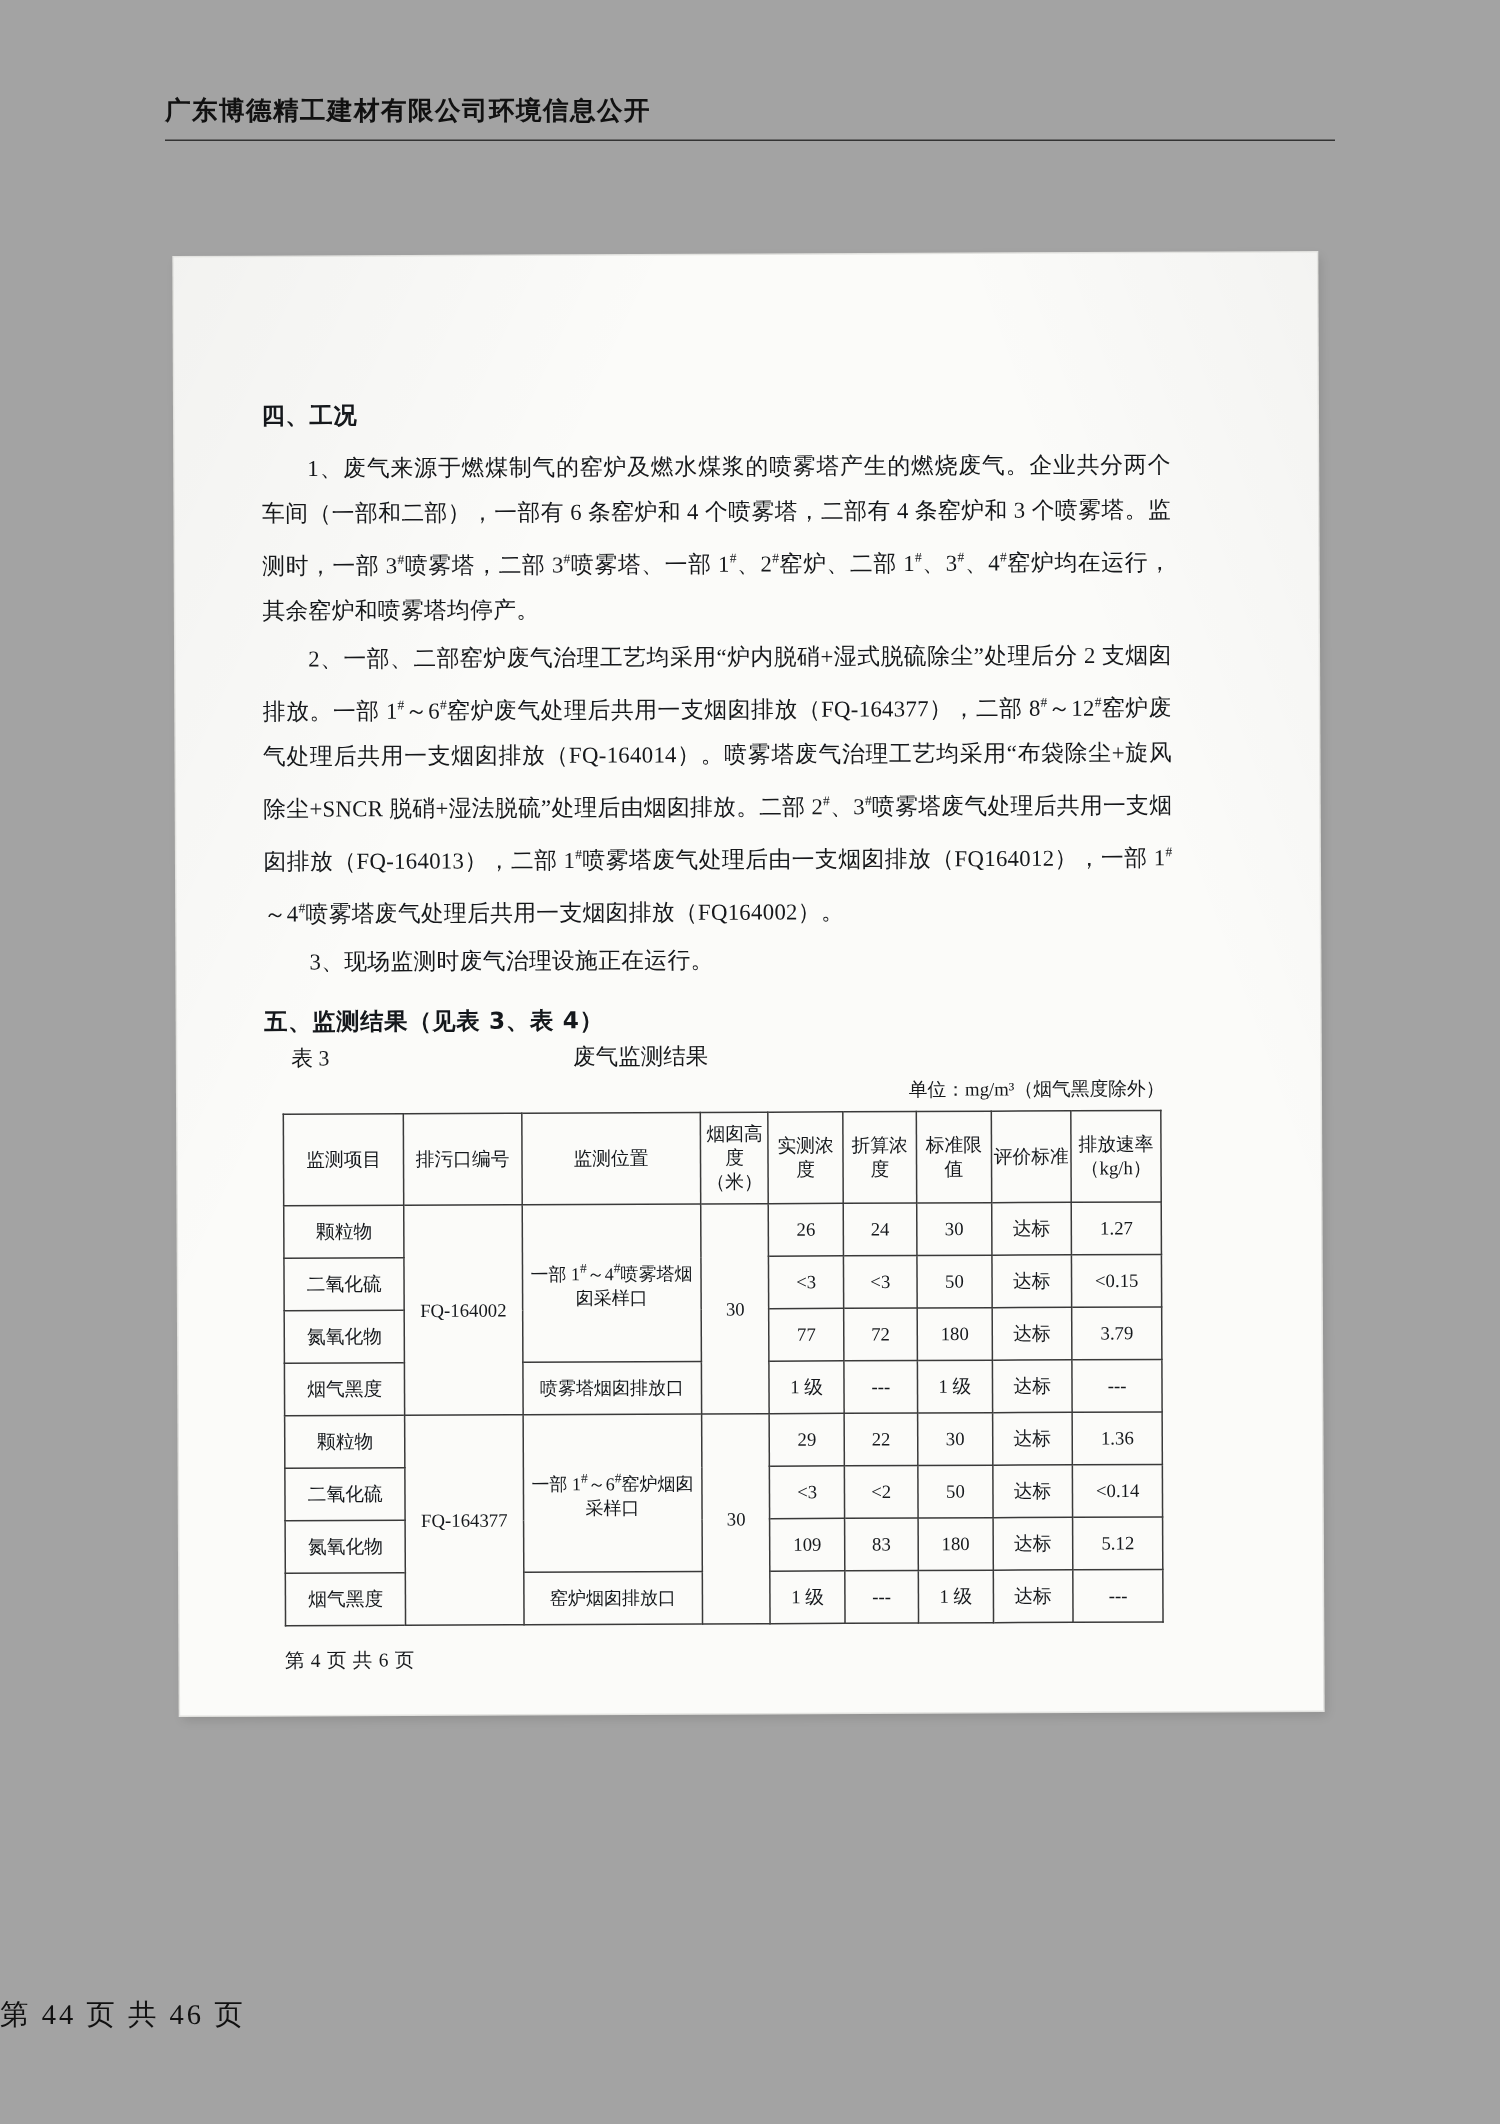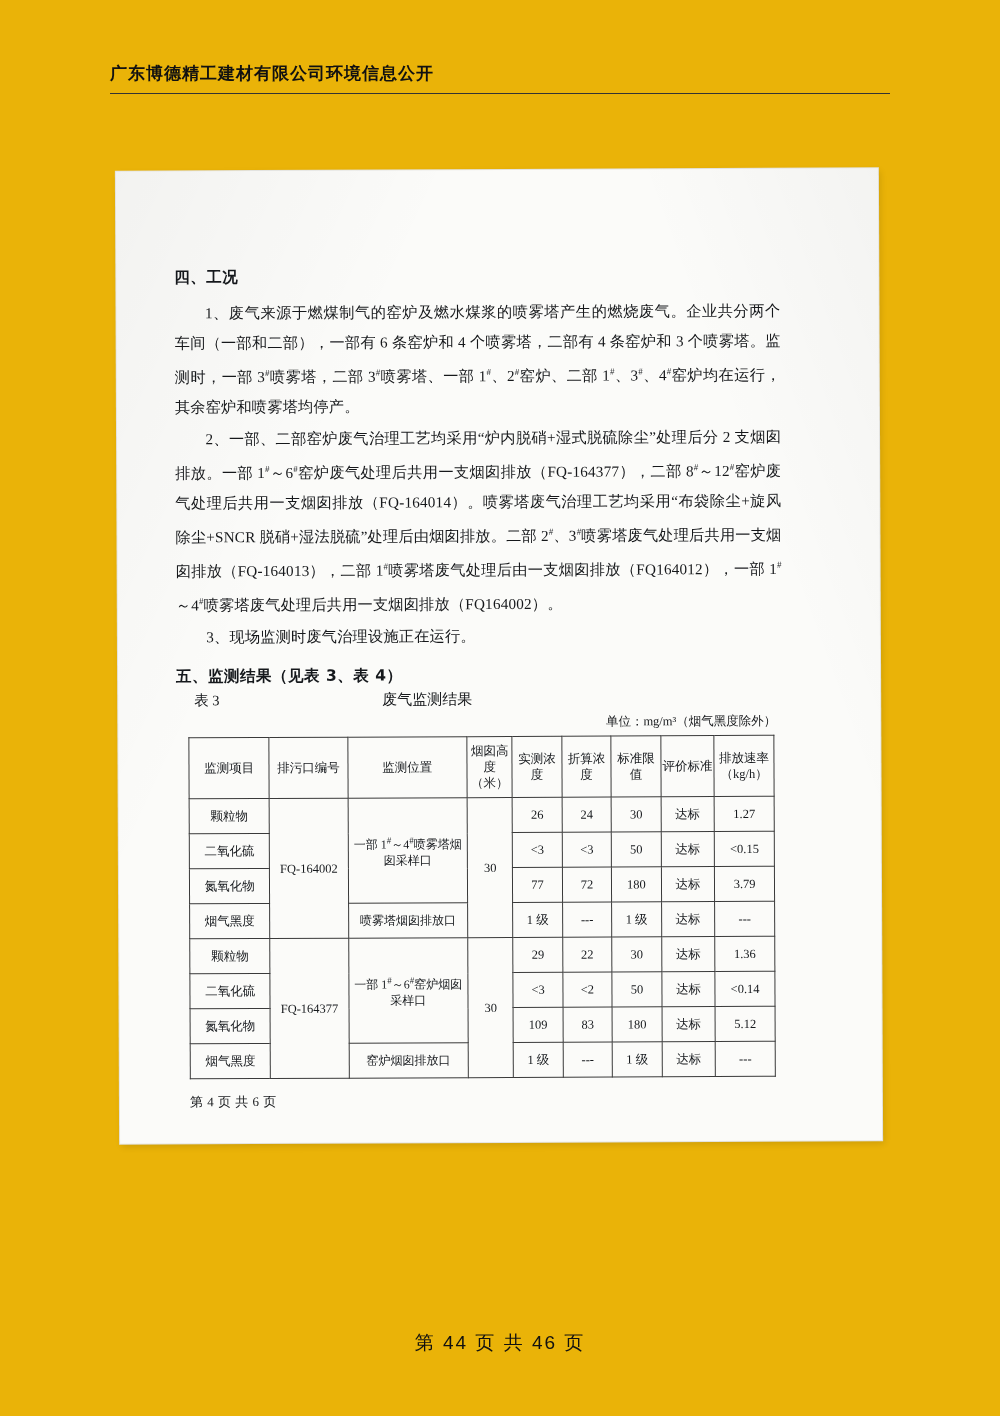--- a/index.html
+++ b/index.html
@@ -13,21 +13,21 @@
     font-family: "Liberation Serif", serif;
     color: #1a1a1a;
     position: relative;
     overflow: hidden;
   }
 
   
   .page {
     position: absolute;
     inset: 0;
-    background: #eab308;
+    background: #a3a3a3;
   }
 
   .page-header {
     position: absolute;
     left: 110px;
     top: 62px;
     width: 780px;
   }
   .page-header .title {
     font-family: "DejaVu Sans", sans-serif;
@@ -150,25 +150,24 @@
     color: #16181b;
     letter-spacing: 0.5px;
   }
 
   
   .page-footer {
     position: absolute;
     left: 0;
     right: 0;
     top: 1330px;
-    text-align: center;
     font-size: 19px;
     letter-spacing: 2px;
     color: #111;
-    font-family: Liberation Sans, sans-serif;
+    font-family: Liberation Serif, serif;
   }
 </style>
 </head>
 <body>
 
 <div class="page">
 
   <div class="page-header">
     <div class="title">广东博德精工建材有限公司环境信息公开</div>
     <div class="rule"></div>

